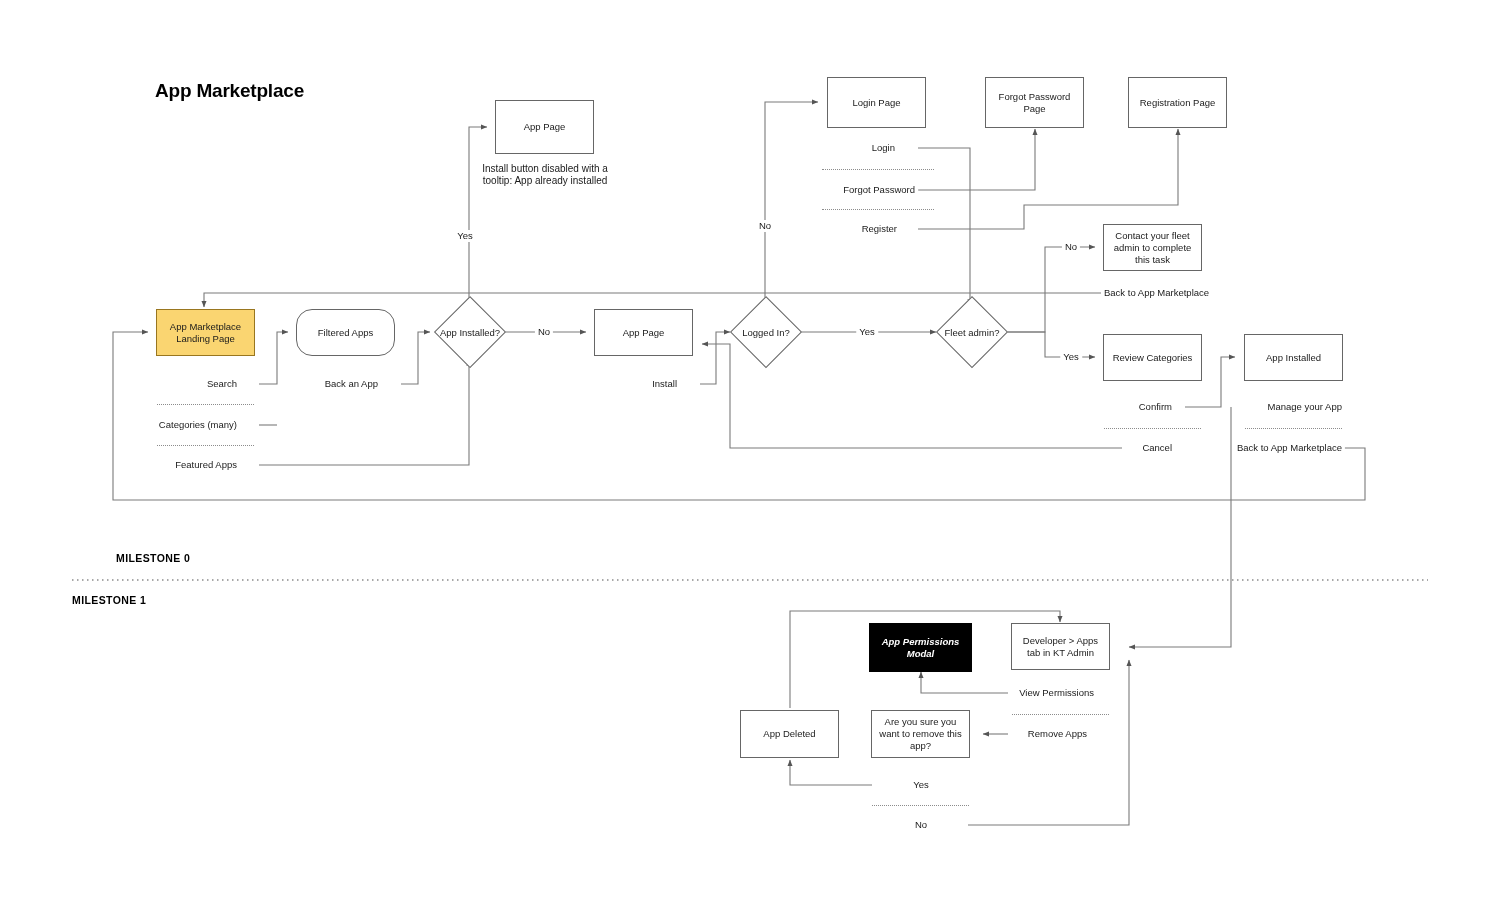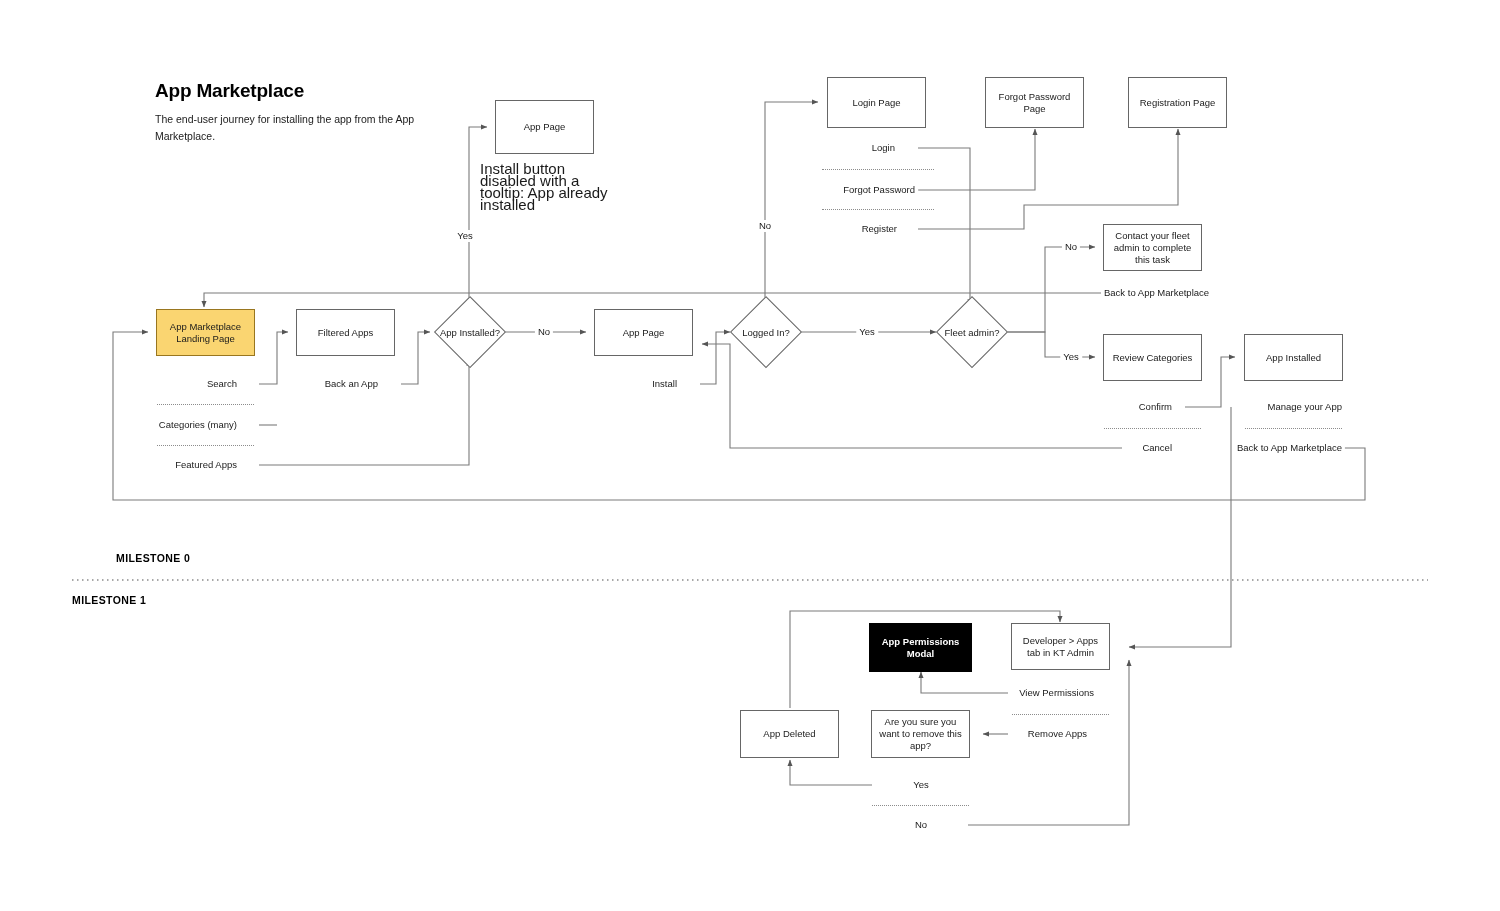--- a/index.html
+++ b/index.html
@@ -85,23 +85,23 @@
     line-height: 12px;
     color: #1a1a1a;
     white-space: nowrap;
     background: #ffffff;
     padding: 0 3px;
   }
   .edge-label.ctr { transform: translateX(-50%); text-align: center; }
   .edge-label.rt  { transform: translateX(-100%); text-align: right; }
   .note {
     position: absolute;
-    font-size: 15px;
+    font-size: 10px;
     line-height: 12px;
-    text-align: left;
+    text-align: center;
     color: #1a1a1a;
   }
   .title {
     position: absolute;
     font-size: 19px;
     font-weight: bold;
     color: #000000;
     letter-spacing: -0.2px;
   }
   .subtitle {
@@ -183,32 +183,31 @@
       <path d="M1008,734 L983,734" marker-end="url(#arrow)"></path>
 
       <path d="M872,785 L790,785 L790,760" marker-end="url(#arrow)"></path>
 
       <path d="M968,825 L1129,825 L1129,660" marker-end="url(#arrow)"></path>
 
     </g>
   </svg>
 
   <div class="title" style="left:155px; top:80px;">App Marketplace</div>
-  <div class="subtitle" style="left:155px; top:111px;">The end-user journey for installing the app from the App Marketplace.</div>
 
   <div class="milestone" style="left:72px; top:552px;margin-left:44px;">MILESTONE 0</div>
   <div class="milestone" style="left:72px; top:594px;">MILESTONE 1</div>
 
   <div class="node" style="left:495px; top:100px; width:99px; height:54px;">App Page</div>
 
   <div class="note" style="left:480px; top:163px; width:130px;">Install button disabled with a tooltip: App already installed</div>
 
   <div class="node highlight" style="left:156px; top:309px; width:99px; height:47px;">App Marketplace Landing Page</div>
 
-  <div class="node" style="left:296px; top:309px; width:99px; height:47px;">Filtered Apps</div>
+  <div class="node" style="left:296px; top:309px; width:99px; height:47px;border-radius:16px;">Filtered Apps</div>
 
   <div class="diamond" style="left:434px; top:296px; width:72px; height:72px;">
     <span class="dshape"></span>
     <span class="dlabel">
       <span>App Installed?</span>
     </span>
   </div>
 
   <div class="node" style="left:594px; top:309px; width:99px; height:47px;">App Page</div>
 
@@ -227,21 +226,21 @@
   <div class="node" style="left:985px; top:77px; width:99px; height:51px;">Forgot Password Page</div>
 
   <div class="node" style="left:1128px; top:77px; width:99px; height:51px;">Registration Page</div>
 
   <div class="node" style="left:1103px; top:224px; width:99px; height:47px;">Contact your fleet admin to complete this task</div>
 
   <div class="node" style="left:1103px; top:334px; width:99px; height:47px;">Review Categories</div>
 
   <div class="node" style="left:1244px; top:334px; width:99px; height:47px;text-align:center;">App Installed</div>
 
-  <div class="node dark" style="left:869px; top:623px; width:103px; height:49px;">App Permissions Modal</div>
+  <div class="node dark" style="left:869px; top:623px; width:103px; height:49px;font-style:italic;">App Permissions Modal</div>
 
   <div class="node" style="left:1011px; top:623px; width:99px; height:47px;">Developer &gt; Apps tab in KT Admin</div>
 
   <div class="node" style="left:740px; top:710px; width:99px; height:48px;">App Deleted</div>
 
   <div class="node" style="left:871px; top:710px; width:99px; height:48px;">Are you sure you want to remove this app?</div>
 
   <div class="edge-label ctr" style="left:465px; top:230px;">Yes</div>
 
   <div class="edge-label ctr" style="left:544px; top:326px;">No</div>

